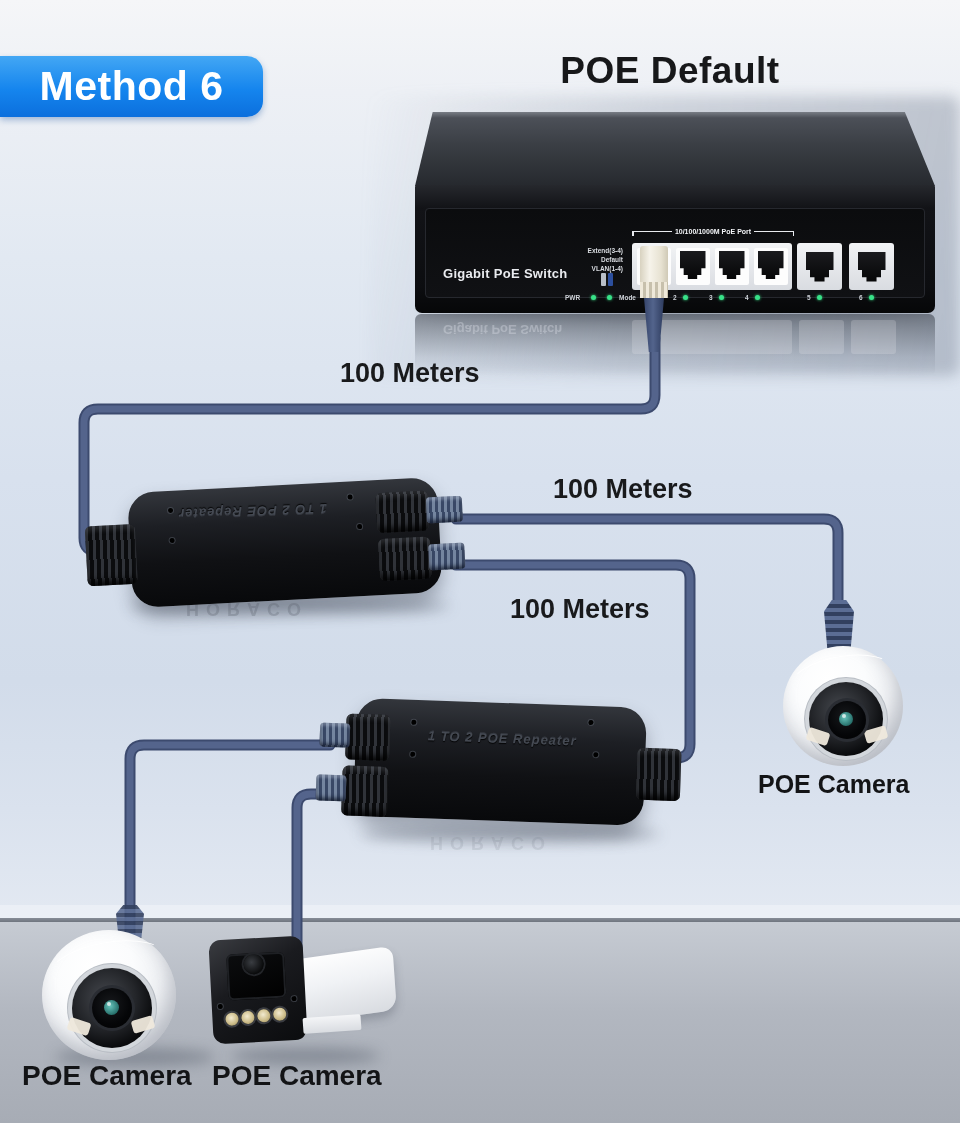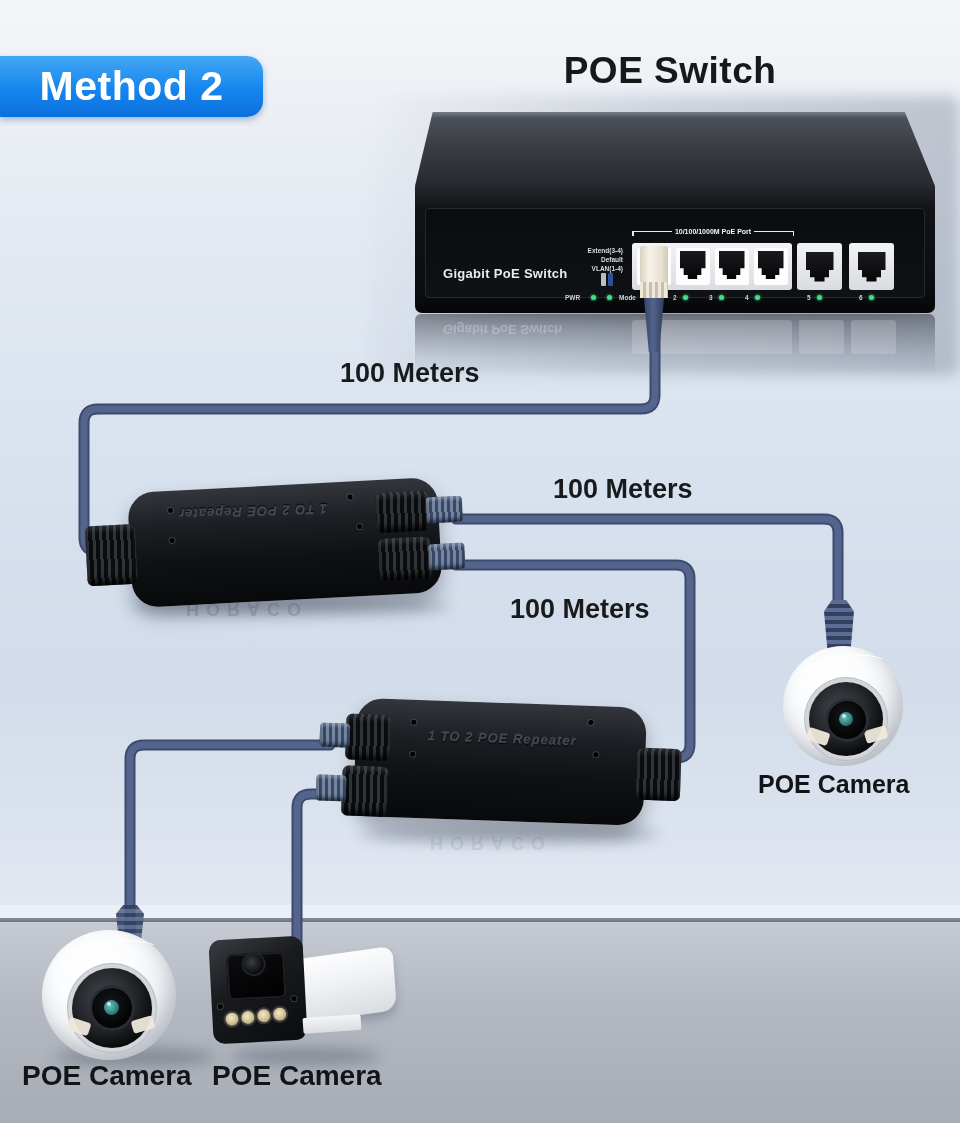--- a/index.html
+++ b/index.html
@@ -166,23 +166,23 @@
 
 <div class="stage">
 
   <div class="abs bg-upper"></div>
   <div class="abs wall-shade"></div>
   <div class="abs floor-strip"></div>
   <div class="abs floor-line"></div>
   <div class="abs bg-floor"></div>
 
   <div class="abs method-badge">
-    <span>Method 2</span>
-  </div>
-  <div class="abs page-title">POE Switch</div>
+    <span>Method 6</span>
+  </div>
+  <div class="abs page-title">POE Default</div>
 
   <div class="abs dev-shadow" style="left:420px;top:303px;width:510px;height:14px;"></div>
   <div class="abs sw-refl">
     <div class="rbrand">Gigabit PoE Switch</div>
     <div class="rports"></div>
     <div class="rup1"></div>
     <div class="rup2"></div>
   </div>
 
   <svg class="abs cable-svg" width="960" height="1123" viewBox="0 0 960 1123">

